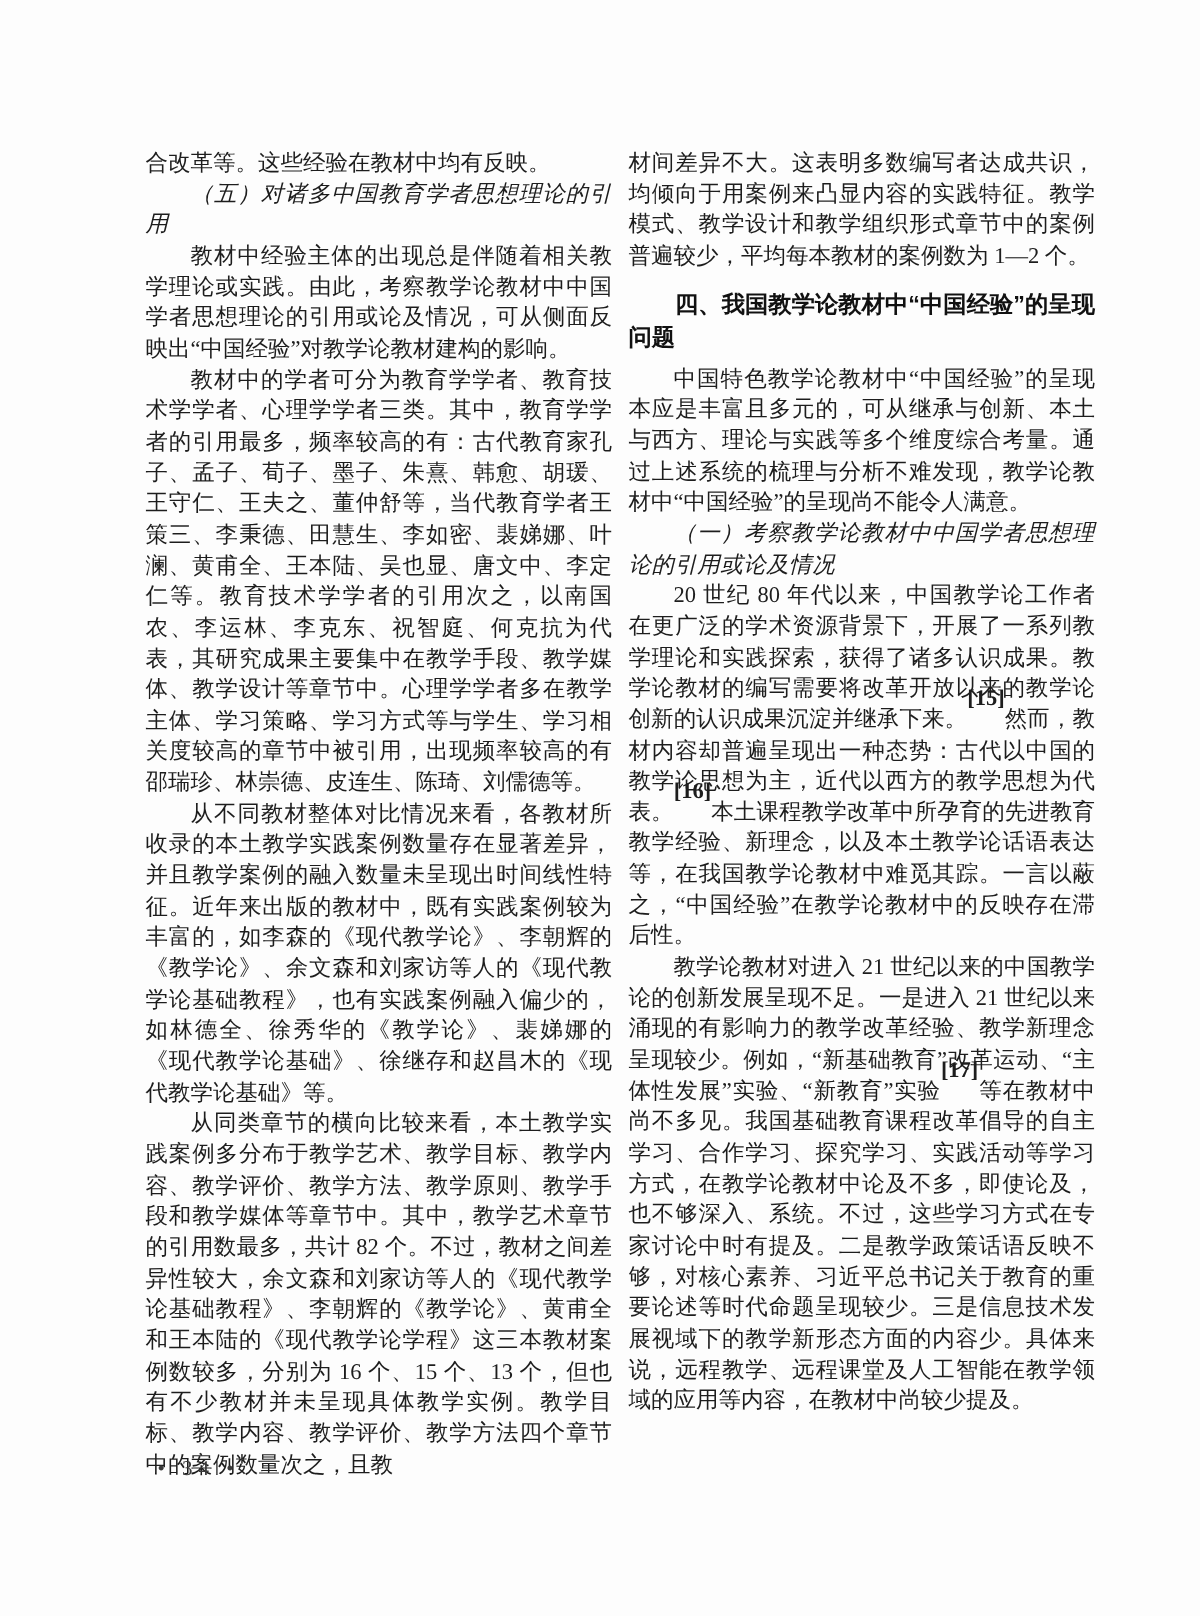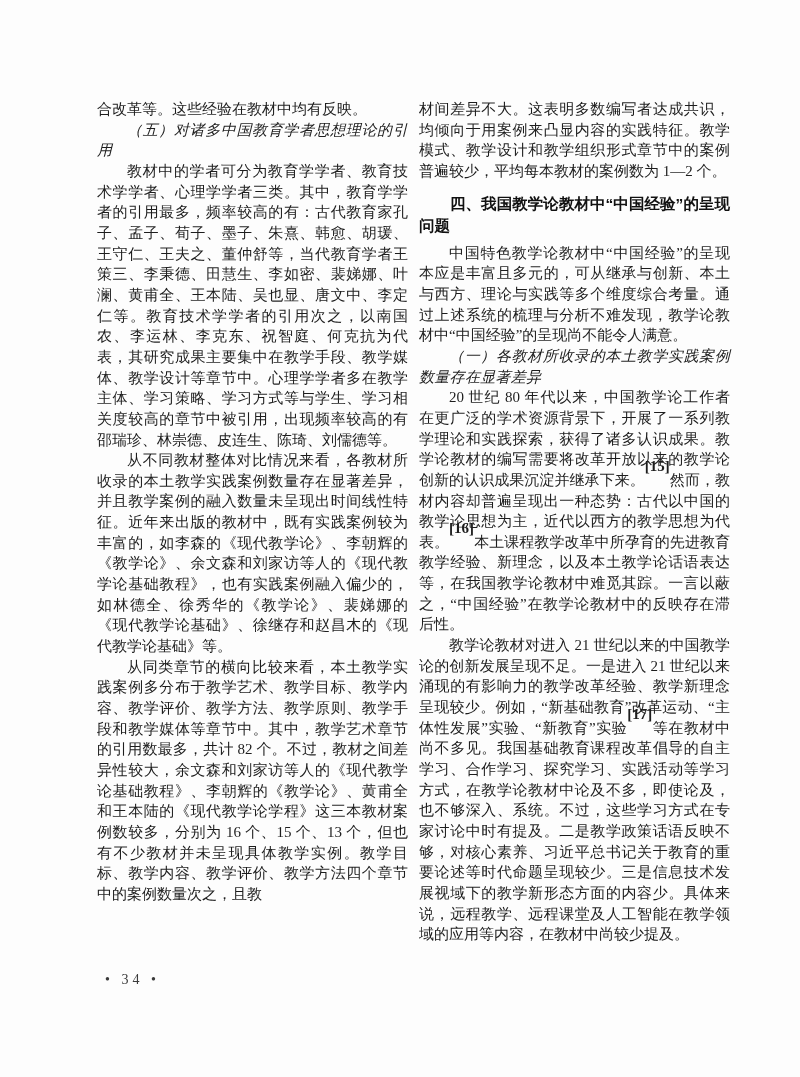--- a/index.html
+++ b/index.html
@@ -67,27 +67,28 @@
   }
 </style>
 </head>
 <body>
 
 <div class="page">
   <div class="content">
     <div class="col">
         <p class="block continuation">合改革等。这些经验在教材中均有反映。</p>
         <p class="block subheading">（五）对诸多中国教育学者思想理论的引用</p>
+        <p class="block paragraph">教材中经验主体的出现总是伴随着相关教学理论或实践。由此，考察教学论教材中中国学者思想理论的引用或论及情况，可从侧面反映出“中国经验”对教学论教材建构的影响。</p>
         <p class="block paragraph">教材中的学者可分为教育学学者、教育技术学学者、心理学学者三类。其中，教育学学者的引用最多，频率较高的有：古代教育家孔子、孟子、荀子、墨子、朱熹、韩愈、胡瑗、王守仁、王夫之、董仲舒等，当代教育学者王策三、李秉德、田慧生、李如密、裴娣娜、叶澜、黄甫全、王本陆、吴也显、唐文中、李定仁等。教育技术学学者的引用次之，以南国农、李运林、李克东、祝智庭、何克抗为代表，其研究成果主要集中在教学手段、教学媒体、教学设计等章节中。心理学学者多在教学主体、学习策略、学习方式等与学生、学习相关度较高的章节中被引用，出现频率较高的有邵瑞珍、林崇德、皮连生、陈琦、刘儒德等。</p>
         <p class="block paragraph">从不同教材整体对比情况来看，各教材所收录的本土教学实践案例数量存在显著差异，并且教学案例的融入数量未呈现出时间线性特征。近年来出版的教材中，既有实践案例较为丰富的，如李森的《现代教学论》、李朝辉的《教学论》、余文森和刘家访等人的《现代教学论基础教程》，也有实践案例融入偏少的，如林德全、徐秀华的《教学论》、裴娣娜的《现代教学论基础》、徐继存和赵昌木的《现代教学论基础》等。</p>
         <p class="block paragraph">从同类章节的横向比较来看，本土教学实践案例多分布于教学艺术、教学目标、教学内容、教学评价、教学方法、教学原则、教学手段和教学媒体等章节中。其中，教学艺术章节的引用数最多，共计 82 个。不过，教材之间差异性较大，余文森和刘家访等人的《现代教学论基础教程》、李朝辉的《教学论》、黄甫全和王本陆的《现代教学论学程》这三本教材案例数较多，分别为 16 个、15 个、13 个，但也有不少教材并未呈现具体教学实例。教学目标、教学内容、教学评价、教学方法四个章节中的案例数量次之，且教</p>
       </div>
     <div class="col">
         <p class="block continuation">材间差异不大。这表明多数编写者达成共识，均倾向于用案例来凸显内容的实践特征。教学模式、教学设计和教学组织形式章节中的案例普遍较少，平均每本教材的案例数为 1—2 个。</p>
         <p class="block heading">四、我国教学论教材中“中国经验”的呈现问题</p>
         <p class="block paragraph">中国特色教学论教材中“中国经验”的呈现本应是丰富且多元的，可从继承与创新、本土与西方、理论与实践等多个维度综合考量。通过上述系统的梳理与分析不难发现，教学论教材中“中国经验”的呈现尚不能令人满意。</p>
-        <p class="block subheading">（一）各教材所收录的本土教学实践案例数量存在显著差异</p>
+        <p class="block subheading">（一）考察教学论教材中中国学者思想理论的引用或论及情况</p>
         <p class="block paragraph">20 世纪 80 年代以来，中国教学论工作者在更广泛的学术资源背景下，开展了一系列教学理论和实践探索，获得了诸多认识成果。教学论教材的编写需要将改革开放以来的教学论创新的认识成果沉淀并继承下来。<sup class="citation">[15]</sup>然而，教材内容却普遍呈现出一种态势：古代以中国的教学论思想为主，近代以西方的教学思想为代表。<sup class="citation">[16]</sup>本土课程教学改革中所孕育的先进教育教学经验、新理念，以及本土教学论话语表达等，在我国教学论教材中难觅其踪。一言以蔽之，“中国经验”在教学论教材中的反映存在滞后性。</p>
         <p class="block paragraph">教学论教材对进入 21 世纪以来的中国教学论的创新发展呈现不足。一是进入 21 世纪以来涌现的有影响力的教学改革经验、教学新理念呈现较少。例如，“新基础教育”改革运动、“主体性发展”实验、“新教育”实验<sup class="citation">[17]</sup>等在教材中尚不多见。我国基础教育课程改革倡导的自主学习、合作学习、探究学习、实践活动等学习方式，在教学论教材中论及不多，即使论及，也不够深入、系统。不过，这些学习方式在专家讨论中时有提及。二是教学政策话语反映不够，对核心素养、习近平总书记关于教育的重要论述等时代命题呈现较少。三是信息技术发展视域下的教学新形态方面的内容少。具体来说，远程教学、远程课堂及人工智能在教学领域的应用等内容，在教材中尚较少提及。</p>
       </div>
   </div>
   <div class="page-number">• 34 •</div>
 </div>
 
 </body></html>

